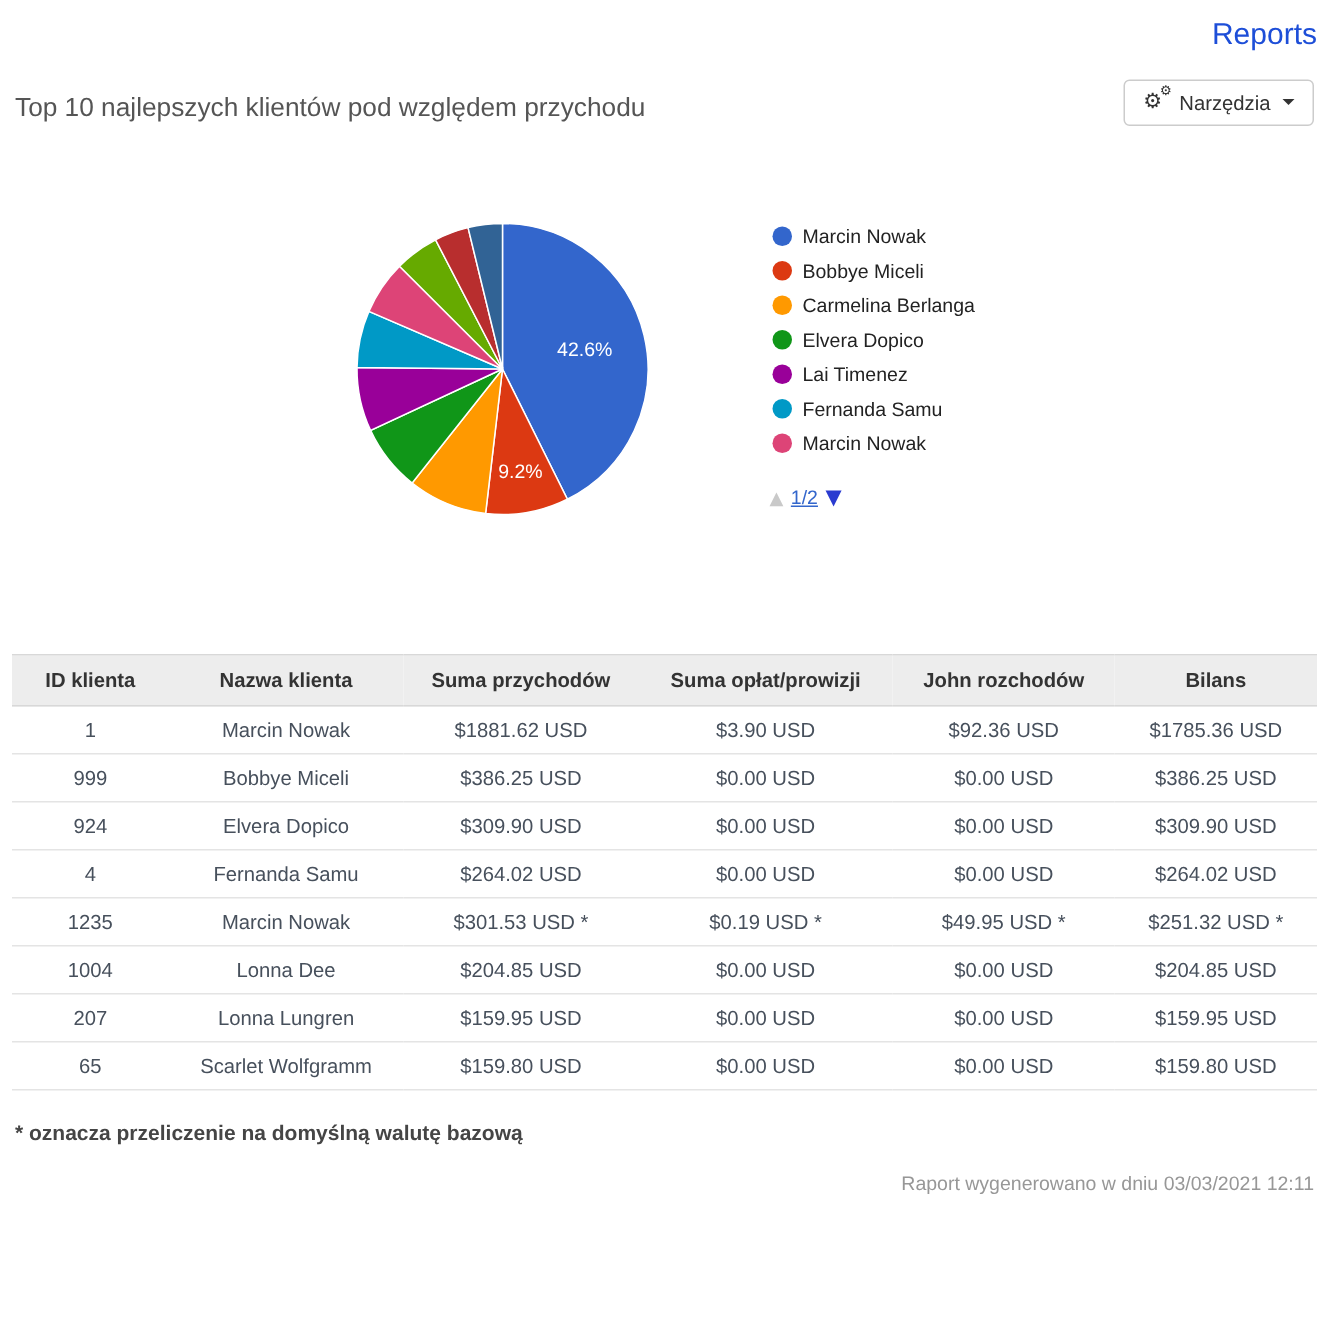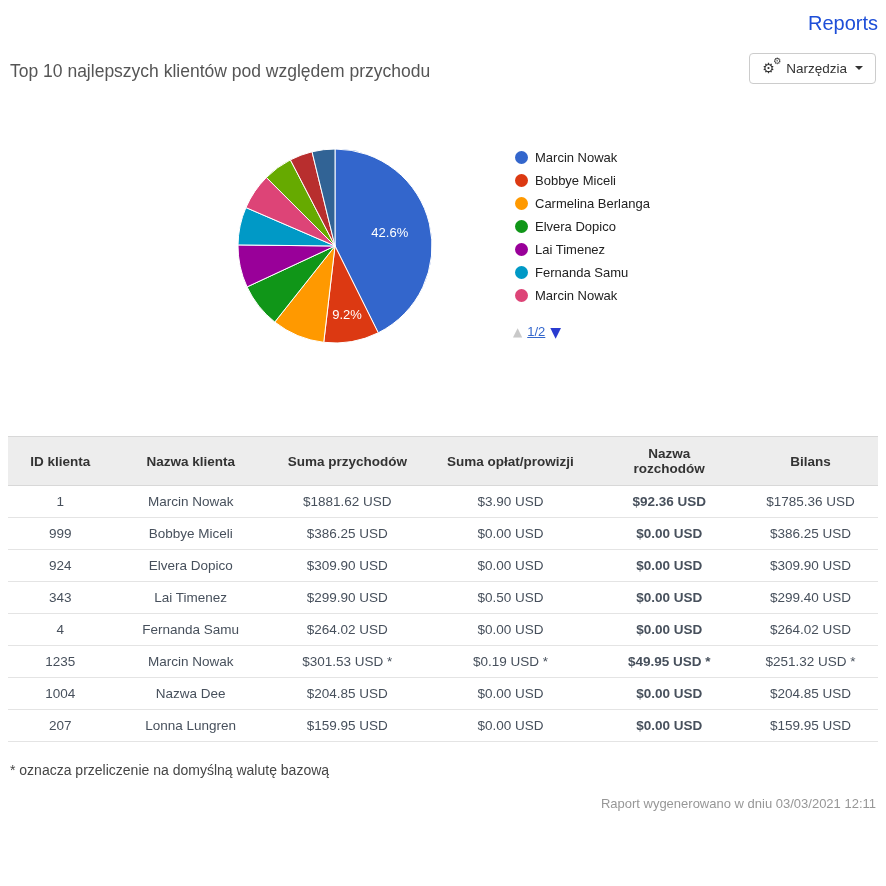--- a/index.html
+++ b/index.html
@@ -74,23 +74,23 @@
   .report-table th {
     background: #ededed; color: #333; font-weight: 700;
     padding: 9px 16px; text-align: center;
     border-top: 1px solid #d8d8d8; border-bottom: 1px solid #d8d8d8;
   }
   .report-table td {
     padding: 8px 6px; text-align: center; color: #47505c;
     border-bottom: 1px solid #e4e4e4;
   }
   .col-0 { width: 12%; } .col-1 { width: 18%; } .col-2 { width: 18%; margin-top: 23px; }
-  .col-3 { width: 19.5%; } .col-4 { width: 17%; font-weight: bold; } .col-5 { width: 15.5%; }
-
-  .footnote { font-size: 14px; color: #454545; margin: 20px 0 0 2px; }
+  .col-3 { width: 19.5%; } .col-4 { width: 17%; } .col-5 { width: 15.5%; }
+
+  .footnote { font-size: 14px; color: #454545; margin: 20px 0 0 2px; font-weight: bold; }
   .generated {
     font-size: 13px; color: #979797; text-align: right; margin-top: 18px;
     padding-right: 2px;
   }
 </style>
 </head>
 <body>
 
 <div class="page">
 
@@ -163,21 +163,21 @@
     </div>
   </div>
 
   <table class="report-table">
     <thead>
       <tr id="header-row">
           <th class="col-0">ID klienta</th>
           <th class="col-1">Nazwa klienta</th>
           <th class="col-2">Suma przychodów</th>
           <th class="col-3">Suma opłat/prowizji</th>
-          <th class="col-4">Nazwa rozchodów</th>
+          <th class="col-4">John rozchodów</th>
           <th class="col-5">Bilans</th>
         </tr>
     </thead>
     <tbody id="table-body">
         <tr>
           <td class="col-0">1</td>
           <td class="col-1">Marcin Nowak</td>
           <td class="col-2">$1881.62 USD</td>
           <td class="col-3">$3.90 USD</td>
           <td class="col-4">$92.36 USD</td>
@@ -193,59 +193,59 @@
         </tr>
         <tr>
           <td class="col-0">924</td>
           <td class="col-1">Elvera Dopico</td>
           <td class="col-2">$309.90 USD</td>
           <td class="col-3">$0.00 USD</td>
           <td class="col-4">$0.00 USD</td>
           <td class="col-5">$309.90 USD</td>
         </tr>
         <tr>
-          <td class="col-0">343</td>
-          <td class="col-1">Lai Timenez</td>
-          <td class="col-2">$299.90 USD</td>
-          <td class="col-3">$0.50 USD</td>
-          <td class="col-4">$0.00 USD</td>
-          <td class="col-5">$299.40 USD</td>
-        </tr>
-        <tr>
           <td class="col-0">4</td>
           <td class="col-1">Fernanda Samu</td>
           <td class="col-2">$264.02 USD</td>
           <td class="col-3">$0.00 USD</td>
           <td class="col-4">$0.00 USD</td>
           <td class="col-5">$264.02 USD</td>
         </tr>
         <tr>
           <td class="col-0">1235</td>
           <td class="col-1">Marcin Nowak</td>
           <td class="col-2">$301.53 USD *</td>
           <td class="col-3">$0.19 USD *</td>
           <td class="col-4">$49.95 USD *</td>
           <td class="col-5">$251.32 USD *</td>
         </tr>
         <tr>
           <td class="col-0">1004</td>
-          <td class="col-1">Nazwa Dee</td>
+          <td class="col-1">Lonna Dee</td>
           <td class="col-2">$204.85 USD</td>
           <td class="col-3">$0.00 USD</td>
           <td class="col-4">$0.00 USD</td>
           <td class="col-5">$204.85 USD</td>
         </tr>
         <tr>
           <td class="col-0">207</td>
           <td class="col-1">Lonna Lungren</td>
           <td class="col-2">$159.95 USD</td>
           <td class="col-3">$0.00 USD</td>
           <td class="col-4">$0.00 USD</td>
           <td class="col-5">$159.95 USD</td>
         </tr>
+        <tr>
+          <td class="col-0">65</td>
+          <td class="col-1">Scarlet Wolfgramm</td>
+          <td class="col-2">$159.80 USD</td>
+          <td class="col-3">$0.00 USD</td>
+          <td class="col-4">$0.00 USD</td>
+          <td class="col-5">$159.80 USD</td>
+        </tr>
       </tbody>
   </table>
 
   <p class="footnote">* oznacza przeliczenie na domyślną walutę bazową</p>
 
   <p class="generated">Raport wygenerowano w dniu 03/03/2021 12:11</p>
 
 </div>
 
 </body></html>

